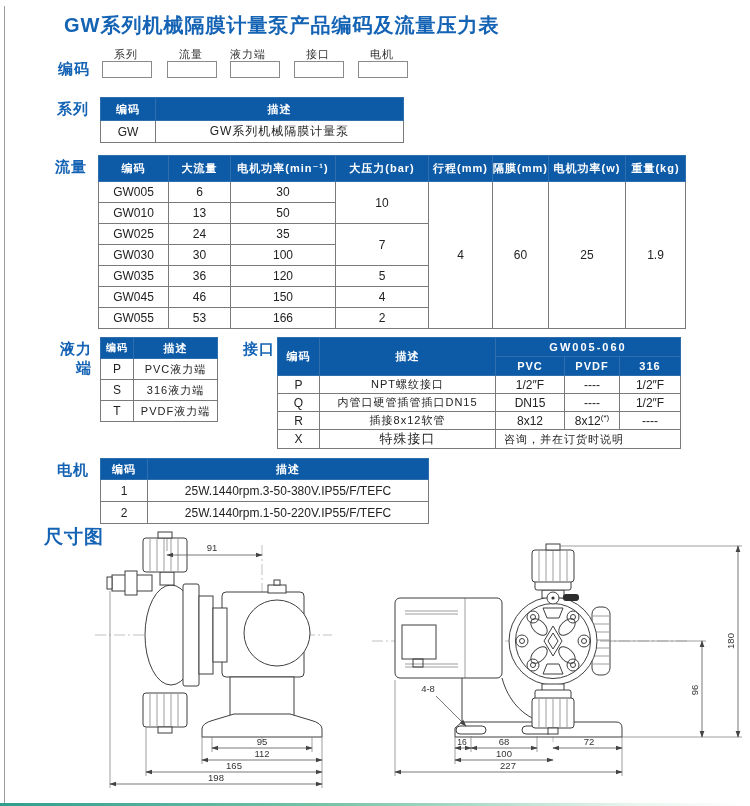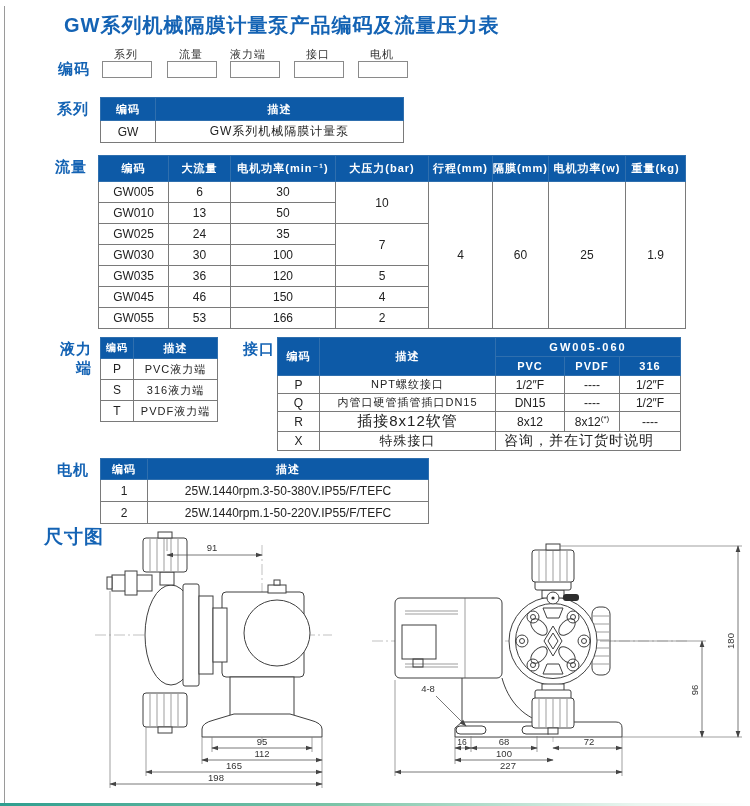--- a/index.html
+++ b/index.html
@@ -194,29 +194,29 @@
     </tr>
     <tr style="height:18px;">
       <td class="ltr">Q</td>
       <td style="font-size:11px;">内管口硬管插管插口DN15</td>
       <td class="ltr">DN15</td>
       <td class="ltr">----</td>
       <td class="ltr">1/2″F</td>
     </tr>
     <tr style="height:18px;">
       <td class="ltr">R</td>
-      <td style="font-size:15px;">插接8x12软管</td>
+      <td style="font-size:11px;">插接8x12软管</td>
       <td class="ltr">8x12</td>
       <td class="ltr"><span>8x12</span><span class="sup">(*)</span></td>
       <td class="ltr">----</td>
     </tr>
     <tr style="height:18px;">
       <td class="ltr">X</td>
       <td style="font-size:13px;">特殊接口</td>
-      <td colspan="3" class="left" style="font-size:14px;">咨询，并在订货时说明</td>
+      <td colspan="3" class="left" style="font-size:11px;">咨询，并在订货时说明</td>
     </tr>
   </tbody>
     </table>
 
   <div class="sec-label" style="left:57px;top:461px;">电机</div>
   <table class="tbl" style="left:100px;top:458px;width:328px;">
     <colgroup>
         <col style="width:47px">
         <col style="width:281px">
       </colgroup>

